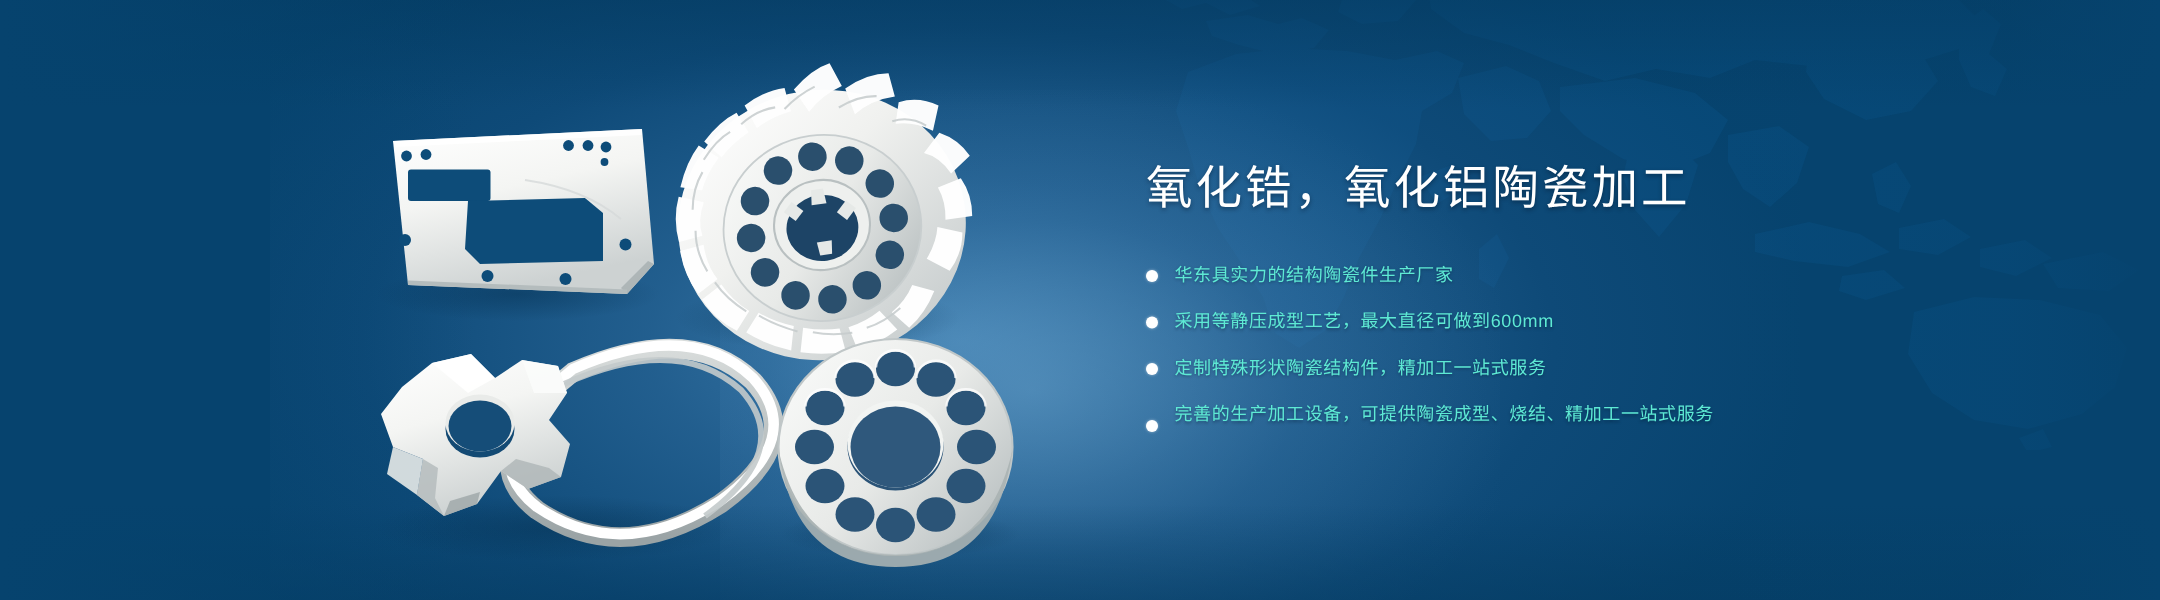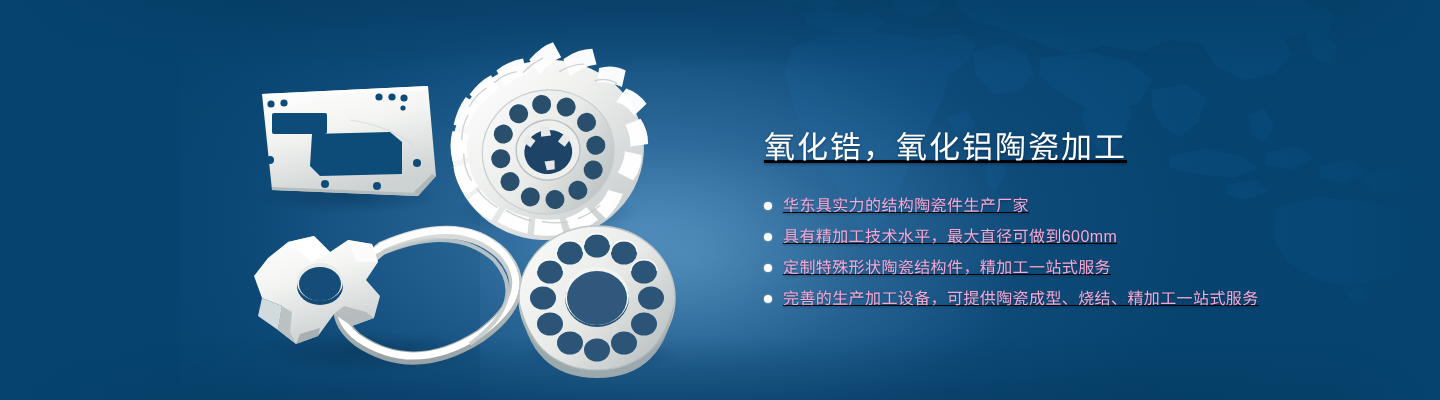--- a/index.html
+++ b/index.html
@@ -76,23 +76,22 @@
     left: 0; top: 0;
     width: 720px;
     height: 400px;
   }
   .products svg { display: block; width: 100%; height: 100%; }
 
   
   .copy {
     position: absolute;
     left: 764px;
-    top: 128px;
+    top: 106px;
     width: 600px;
-    text-decoration: underline;
   }
   .headline {
     margin: 0;
     font-size: 31px;
     font-weight: 400;
     line-height: 40px;
     letter-spacing: 2px;
     color: #ffffff;
     text-shadow: 0 1px 3px rgba(0,20,40,0.45);
     white-space: nowrap;
@@ -101,34 +100,34 @@
     list-style: none;
     margin: 26px 0 0 0;
     padding: 0;
   }
   .bullet {
     display: flex;
     align-items: center;
     height: 23px;
     margin-bottom: 8px;
   }
-  .bullet:last-child { margin-bottom: 0; }
+  .bullet:last-child { margin-bottom: 0; align-items: flex-end; }
   .dot {
     flex: 0 0 auto;
     width: 8px;
     height: 8px;
     border-radius: 50%;
     background: #ffffff;
     margin-right: 11px;
     box-shadow: 0 0 2px rgba(255,255,255,0.5);
   }
   .bullet-text {
-    font-size: 16px;
+    font-size: 12px;
     line-height: 23px;
-    color: #f9a8d4;
+    color: #5eead4;
     letter-spacing: .4px;
     white-space: nowrap;
     text-shadow: 0 1px 2px rgba(0,20,40,0.4);
   }
 </style>
 </head>
 <body>
 
 <div class="banner">
 
@@ -385,21 +384,21 @@
   <div class="copy">
     <h1 class="headline">氧化锆，氧化铝陶瓷加工</h1>
 
     <ul class="bullets">
       <li class="bullet">
         <span class="dot"></span>
         <span class="bullet-text">华东具实力的结构陶瓷件生产厂家</span>
       </li>
       <li class="bullet">
         <span class="dot"></span>
-        <span class="bullet-text">具有精加工技术水平，最大直径可做到600mm</span>
+        <span class="bullet-text">采用等静压成型工艺，最大直径可做到600mm</span>
       </li>
       <li class="bullet">
         <span class="dot"></span>
         <span class="bullet-text">定制特殊形状陶瓷结构件，精加工一站式服务</span>
       </li>
       <li class="bullet">
         <span class="dot"></span>
         <span class="bullet-text">完善的生产加工设备，可提供陶瓷成型、烧结、精加工一站式服务</span>
       </li>
     </ul>

